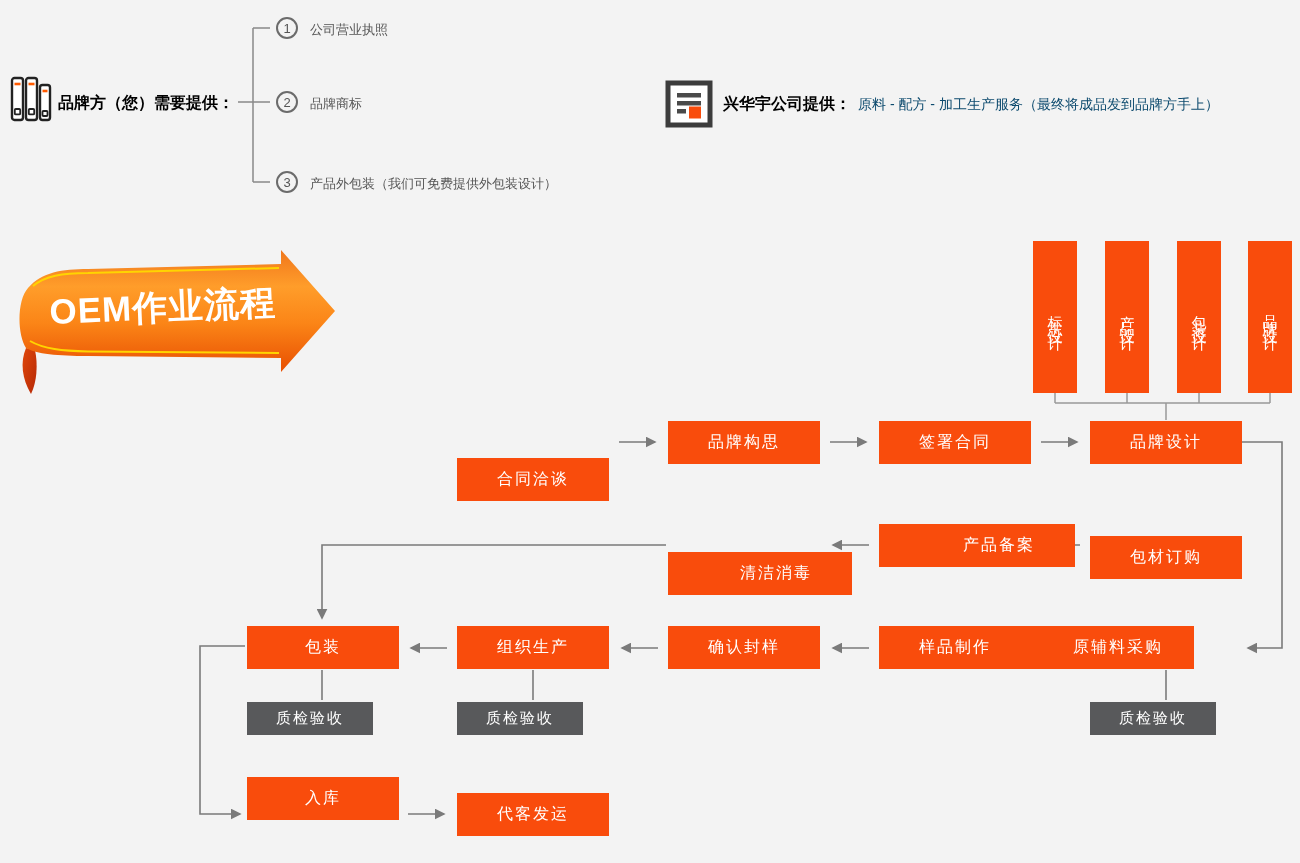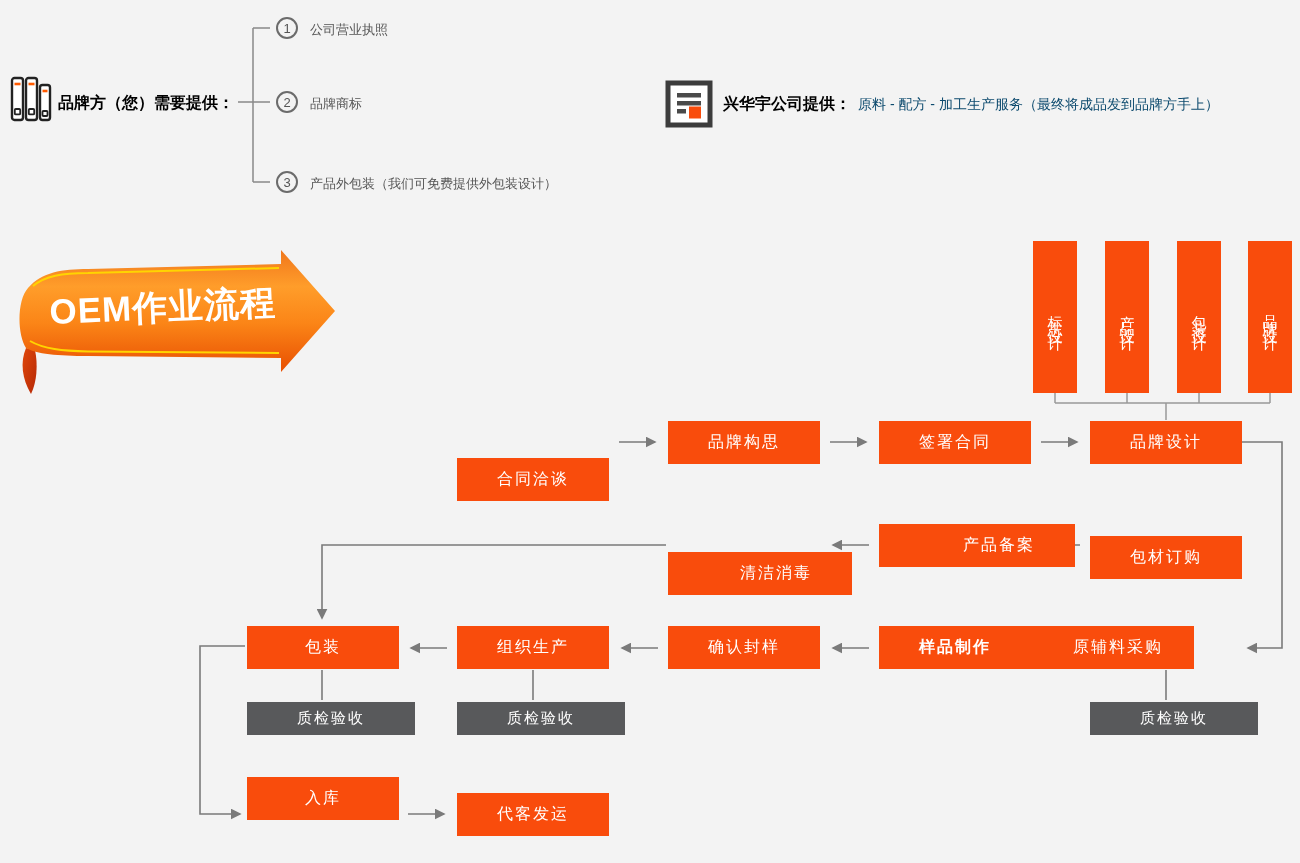--- a/index.html
+++ b/index.html
@@ -18,21 +18,21 @@
     font-size:13px;color:#555;background:transparent;box-sizing:border-box;
   }
   .item-label{font-size:13px;color:#555;white-space:nowrap;}
   
   .node{
     position:absolute;width:152px;height:43px;background:#f94c0c;
     color:#fff;font-size:16px;letter-spacing:2px;
     display:flex;align-items:center;justify-content:center;white-space:nowrap;
   }
   .qc-node{
-    position:absolute;width:168px;height:33px;background:#58595b;
+    position:absolute;width:126px;height:33px;background:#58595b;
     color:#fff;font-size:15px;letter-spacing:2px;
     display:flex;align-items:center;justify-content:center;white-space:nowrap;
   }
   
   .vbar{
     position:absolute;width:44px;height:152px;background:#f94c0c;
     display:flex;align-items:center;justify-content:center;
   }
   .vbar span{
     writing-mode:vertical-rl;text-orientation:upright;
@@ -176,21 +176,21 @@
 <div class="node" style="left:879px;top:421px;">签署合同</div>
 <div class="node" style="left:1090px;top:421px;">品牌设计</div>
 
 <div class="node" style="left:668px;top:552px;padding-left:32px;">清洁消毒</div>
 <div class="node" style="left:879px;top:524px;padding-left:44px;">产品备案</div>
 <div class="node" style="left:1090px;top:524px;margin-top:12px;">包材订购</div>
 
 <div class="node" style="left:247px;top:626px;">包装</div>
 <div class="node" style="left:457px;top:626px;">组织生产</div>
 <div class="node" style="left:668px;top:626px;">确认封样</div>
-<div class="node" style="left:879px;top:626px;font-weight:bold;">样品制作</div>
+<div class="node" style="left:879px;top:626px;">样品制作</div>
 <div class="node" style="left:1030px;top:626px;padding-left:12px;">原辅料采购</div>
 
 <div class="qc-node" style="left:247px;top:702px;">质检验收</div>
 <div class="qc-node" style="left:457px;top:702px;">质检验收</div>
 <div class="qc-node" style="left:1090px;top:702px;">质检验收</div>
 
 <div class="node" style="left:247px;top:777px;">入库</div>
 <div class="node" style="left:457px;top:793px;">代客发运</div>
 
 </body></html>

